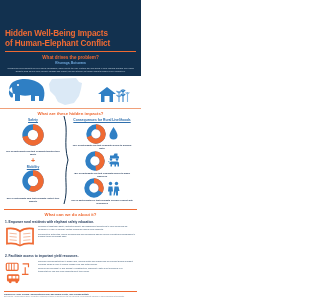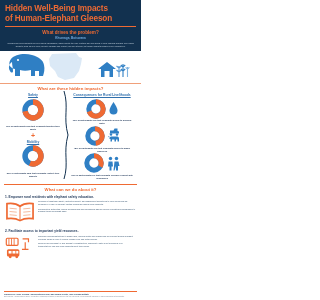--- a/index.html
+++ b/index.html
@@ -16,20 +16,21 @@
   .header {
     background:#12314f;
     padding:4px 5px 3px 5px;
   }
   .title {
     color:#ef6a33;
     font-size:8.2px;
     font-weight:bold;
     line-height:9.6px;
     letter-spacing:-0.1px;
+    margin-top:25px;
   }
   .title-rule {
     height:1px; background:#ef6a33; margin:2.5px 0 3px 0;
   }
   .sec-head {
     color:#ef6a33;
     font-size:4.6px;
     font-weight:bold;
     text-align:center;
     line-height:5.4px;
@@ -119,21 +120,21 @@
   .foot-2 { font-size:1.55px; color:#7d8b99; line-height:2px; margin-top:0.6px; }
 </style>
 </head>
 <body>
 
 <div class="page">
 
   <div class="header">
     <div class="title">
       <div>Hidden Well-Being Impacts</div>
-      <div>of Human-Elephant Gleeson</div>
+      <div>of Human-Elephant Conflict</div>
     </div>
     <div class="title-rule"></div>
     <div class="sec-head">What drives the problem?</div>
     <div class="sub-head">Khumaga, Botswana</div>
     <div class="blurb">Humans and wild elephants move in similar landscapes, which affects the daily routines and well-being of rural-dwelling humans. The visible impacts, such as crop loss, property damage and conflict, are well-studied, but hidden impacts remain poorly understood.</div>
   </div>
 
   <div class="scene">
 
     <svg width="46" height="26" viewBox="0 0 46 26" style="left:5px;top:2px;">

